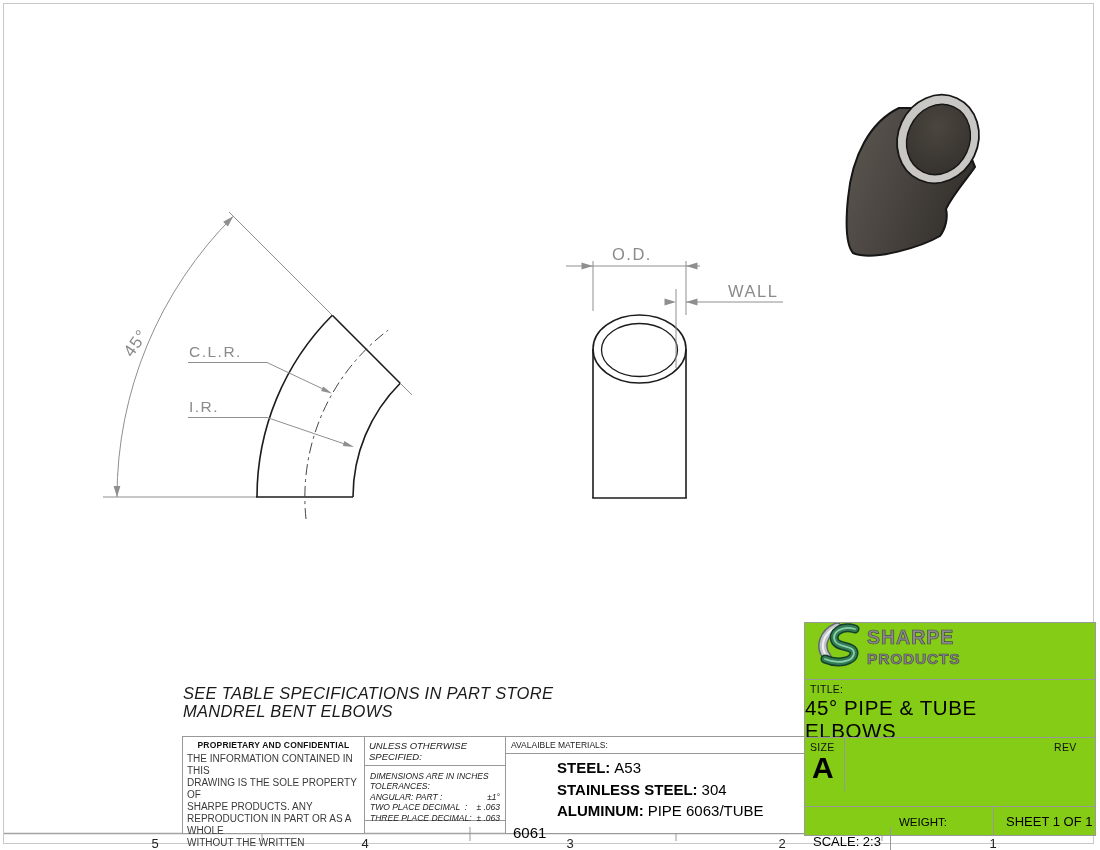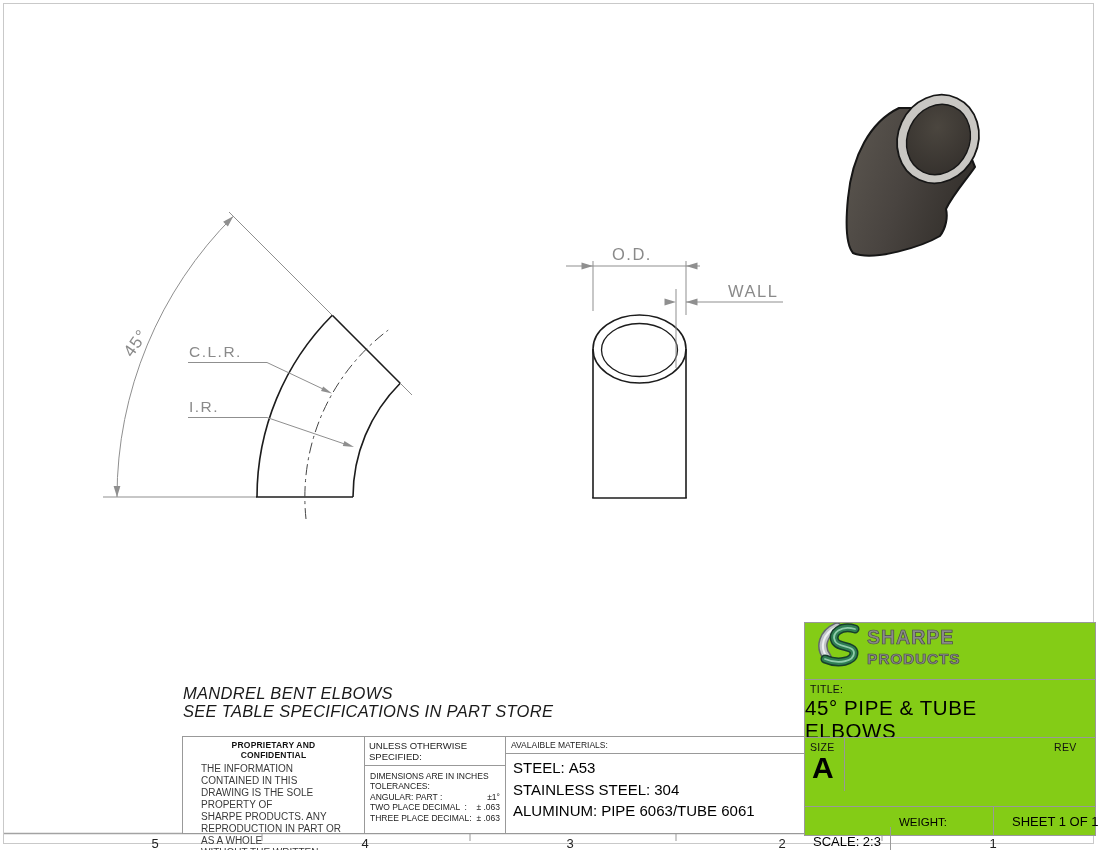--- a/index.html
+++ b/index.html
@@ -9,53 +9,53 @@
         border:1.5px solid #c9c9c9;box-sizing:border-box;}
   svg{position:absolute;left:0;top:0;}
   svg text{font-family:"Liberation Sans",sans-serif;fill:#8a8a8a;}
 
   
   #note{position:absolute;left:183px;top:684px;font-style:italic;font-size:16.5px;
         line-height:18px;color:#1a1a1a;letter-spacing:.3px;}
 
   
   .cell{position:absolute;border:1px solid #999;box-sizing:border-box;background:#fff;}
-  #prop-cell{left:182px;top:736px;width:183px;height:98px;padding:3px 18px;}
+  #prop-cell{left:182px;top:736px;width:183px;height:98px;padding:3px 4px;}
   .prop-title{font-size:8.5px;font-weight:bold;text-align:center;color:#111;margin-bottom:3px;letter-spacing:.2px;}
   .prop-body{font-size:10px;line-height:12px;color:#3a3a3a;white-space:pre-line;}
-  #tol-cell{left:364px;top:736px;width:142px;height:98px;}
+  #tol-cell{left:364px;top:736px;width:142px;height:85px;font-style:italic;}
   .tol-header{font-size:9.5px;color:#222;padding:3px 4px;border-bottom:1px solid #999;}
   .tol-body{padding:5px 5px 0 5px;font-size:8.5px;line-height:10.4px;color:#222;}
   .tol-row{display:flex;justify-content:space-between;}
   .tol-row span{white-space:pre;}
   #mat-cell{left:505px;top:736px;width:301px;height:98px;}
   .mat-header{font-size:8.5px;color:#222;padding:3px 5px;border-bottom:1px solid #999;}
   .mat-rows{padding:3px 7px;font-size:15px;line-height:21.5px;color:#000;}
-  .mlab{font-weight:normal;margin-right:4px;}
+  .mlab{font-weight:bold;margin-right:4px;margin-left:44px;}
 
   
   #title-block{position:absolute;left:804px;top:622px;width:290px;height:212px;
         border:1px solid #999;box-sizing:content-box;background:#84cc16;}
   .tb-row{position:absolute;left:0;width:290px;box-sizing:border-box;}
   #tb-logo{top:0;height:56px;display:flex;align-items:center;justify-content:center;}
   #tb-title{top:56px;height:74px;border-top:1px solid #999;}
   .tb-label{position:absolute;left:5px;top:3px;font-size:10.5px;color:#111;letter-spacing:.3px;}
   #tb-title-text{margin-top:16px;text-align:left;font-size:20.5px;line-height:23px;color:#000;letter-spacing:.6px;}
   #tb-size-row{top:114px;height:53px;border-top:1px solid #999;}
   #tb-size{position:absolute;left:0;top:0;width:40px;height:53px;box-sizing:border-box;border-right:1px solid #999;}
   #tb-size-value{position:absolute;left:7px;top:13px;font-size:30px;font-weight:bold;color:#000;}
   #tb-pn{position:absolute;left:40px;top:0;width:193px;height:53px;box-sizing:border-box;border-right:1px solid #999;}
   #tb-pn-value{margin-top:21px;text-align:center;font-size:20px;color:#000;letter-spacing:1px;}
   #tb-rev{position:absolute;left:233px;top:0;width:57px;height:53px;}
   #tb-rev .tb-label{left:16px;}
   #tb-scale-row{top:183px;height:29px;border-top:1px solid #999;}
   .tb4{position:absolute;top:0;height:29px;box-sizing:border-box;display:flex;align-items:center;color:#000;}
   #tb-scale{left:0;width:86px;border-right:1px solid #999;padding-left:8px;font-size:13px;margin-top:20px;}
   #tb-weight{left:86px;width:103px;border-right:1px solid #999;padding-left:8px;font-size:11.5px;}
-  #tb-sheet{left:195px;width:101px;padding-left:12px;font-size:13px;}
+  #tb-sheet{left:189px;width:101px;padding-left:12px;font-size:13px;}
 
   .zone-num{position:absolute;top:836px;width:22px;text-align:center;font-size:13px;color:#222;}
 </style>
 </head>
 <body>
 
 <div id="page">
   <div id="sheet-frame"></div>
 
   <svg width="1100" height="850" viewBox="0 0 1100 850">
@@ -139,22 +139,22 @@
     </g>
 
     <line x1="4" y1="833.5" x2="1096" y2="833.5" stroke="#a3a3a3" stroke-width="1.4"></line>
     <line x1="262" y1="827" x2="262" y2="841" stroke="#999" stroke-width="1"></line>
     <line x1="470" y1="827" x2="470" y2="841" stroke="#999" stroke-width="1"></line>
     <line x1="676" y1="827" x2="676" y2="841" stroke="#999" stroke-width="1"></line>
     <line x1="882" y1="827" x2="882" y2="841" stroke="#999" stroke-width="1"></line>
   </svg>
 
   <div id="note">
+    <div>SEE TABLE SPECIFICATIONS IN PART STORE</div>
     <div>MANDREL BENT ELBOWS</div>
-    <div>SEE TABLE SPECIFICATIONS IN PART STORE</div>
   </div>
 
   <div id="prop-cell" class="cell">
     <div class="prop-title">PROPRIETARY AND CONFIDENTIAL</div>
     <div class="prop-body">THE INFORMATION CONTAINED IN THIS
 DRAWING IS THE SOLE PROPERTY OF
 SHARPE PRODUCTS.  ANY
 REPRODUCTION IN PART OR AS A WHOLE
 WITHOUT THE WRITTEN PERMISSION OF
 SHARPE PRODUCTS IS

